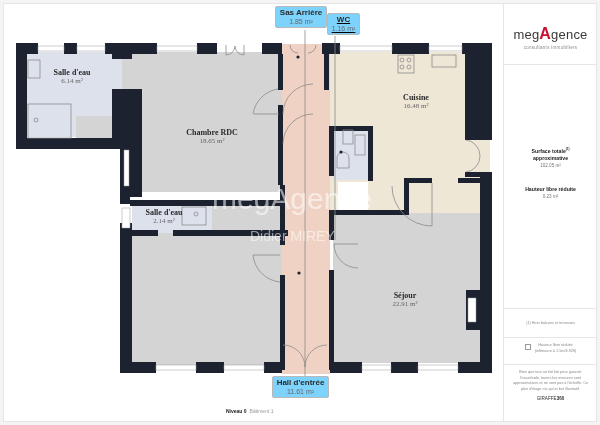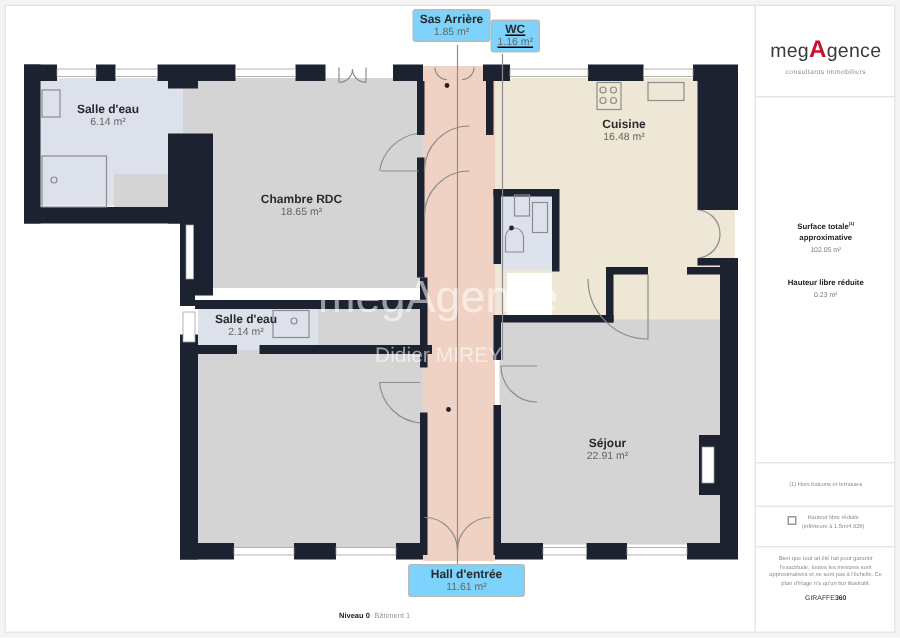--- a/index.html
+++ b/index.html
@@ -11,21 +11,21 @@
   .logo { position: absolute; left: 0; width: 93px; top: 22px; text-align: center; font-size: 13px; color: #3a3a3a; letter-spacing: 0.2px; }
   .logo .a { color: #c8102e; font-size: 16px; font-weight: bold; }
   .logo-sub { position: absolute; left: 0; width: 93px; top: 42px; text-align: center; font-size: 4.5px; color: #8a8a8a; letter-spacing: 0.3px; }
   .sb-title { font-size: 5.2px; font-weight: bold; color: #222; line-height: 7px; }
   .sb-value { font-size: 4.6px; color: #777; line-height: 7px; }
   .sb-note { font-size: 3.8px; color: #888; line-height: 5.5px; }
   .sb-brand { font-size: 4.6px; color: #333; font-weight: bold; }
   .label-box { position: absolute; background: #7dd3fc; border: 1px solid #b9b9b9; border-radius: 2px; text-align: center; box-sizing: border-box; padding: 1px 2px; }
   .room-name { font-size: 8px; font-weight: bold; color: #2a2a2a; line-height: 9px; white-space: nowrap; }
   .room-area { font-size: 7px; color: #666; line-height: 9px; white-space: nowrap; }
-  .room-label { position: absolute; text-align: center; transform: translateX(-50%); }
+  .room-label { position: absolute; text-align: center; transform: translateX(-50%); font-family: Liberation Serif, serif; }
   .footer { position: absolute; left: 226px; top: 408px; font-size: 5px; color: #222; white-space: nowrap; }
   .footer .sub { color: #999; margin-left: 3px; }
   .watermark { position: absolute; color: rgba(255,255,255,0.55); white-space: nowrap; }
 </style>
 </head>
 <body>
 
 <div class="sheet"></div>
 
 <div class="plan-area">
@@ -146,45 +146,45 @@
 
   
   <div class="watermark" style="left:212px; top:182px; font-size:30px;">megAgence</div>
   <div class="watermark" style="left:250px; top:228px; font-size:14px;">Didier MIREY</div>
 
   
   <div class="room-label" style="left:72px; top:68px;">
     <div class="room-name">Salle d'eau</div>
     <div class="room-area">6.14 m²</div>
   </div>
-  <div class="room-label" style="left:201px; top:128px;text-align:center;">
+  <div class="room-label" style="left:212px; top:128px;text-align:center;">
     <div class="room-name">Chambre RDC</div>
     <div class="room-area">18.65 m²</div>
   </div>
   <div class="label-box" style="left:275px; top:6px; width:52px;">
     <div class="room-name">Sas Arrière</div>
     <div class="room-area">1.85 m²</div>
   </div>
   <div class="label-box" style="left:327px; top:13px; width:33px;text-decoration:underline;">
     <div class="room-name">WC</div>
     <div class="room-area">1.16 m²</div>
   </div>
-  <div class="room-label" style="left:416px; top:78px;">
+  <div class="room-label" style="left:416px; top:93px;">
     <div class="room-name">Cuisine</div>
     <div class="room-area">16.48 m²</div>
   </div>
   <div class="room-label" style="left:164px; top:208px;">
     <div class="room-name">Salle d'eau</div>
     <div class="room-area">2.14 m²</div>
   </div>
   <div class="room-label" style="left:405px; top:291px;">
     <div class="room-name">Séjour</div>
     <div class="room-area">22.91 m²</div>
   </div>
-  <div class="label-box" style="left:272px; top:376px; width:78px;">
+  <div class="label-box" style="left:272px; top:376px; width:57px;">
     <div class="room-name">Hall d'entrée</div>
     <div class="room-area">11.61 m²</div>
   </div>
 
   <div class="footer">
     <span style="font-weight:bold;">Niveau 0</span><span class="sub">Bâtiment 1</span>
   </div>
 </div>
 
 <div class="sidebar">

